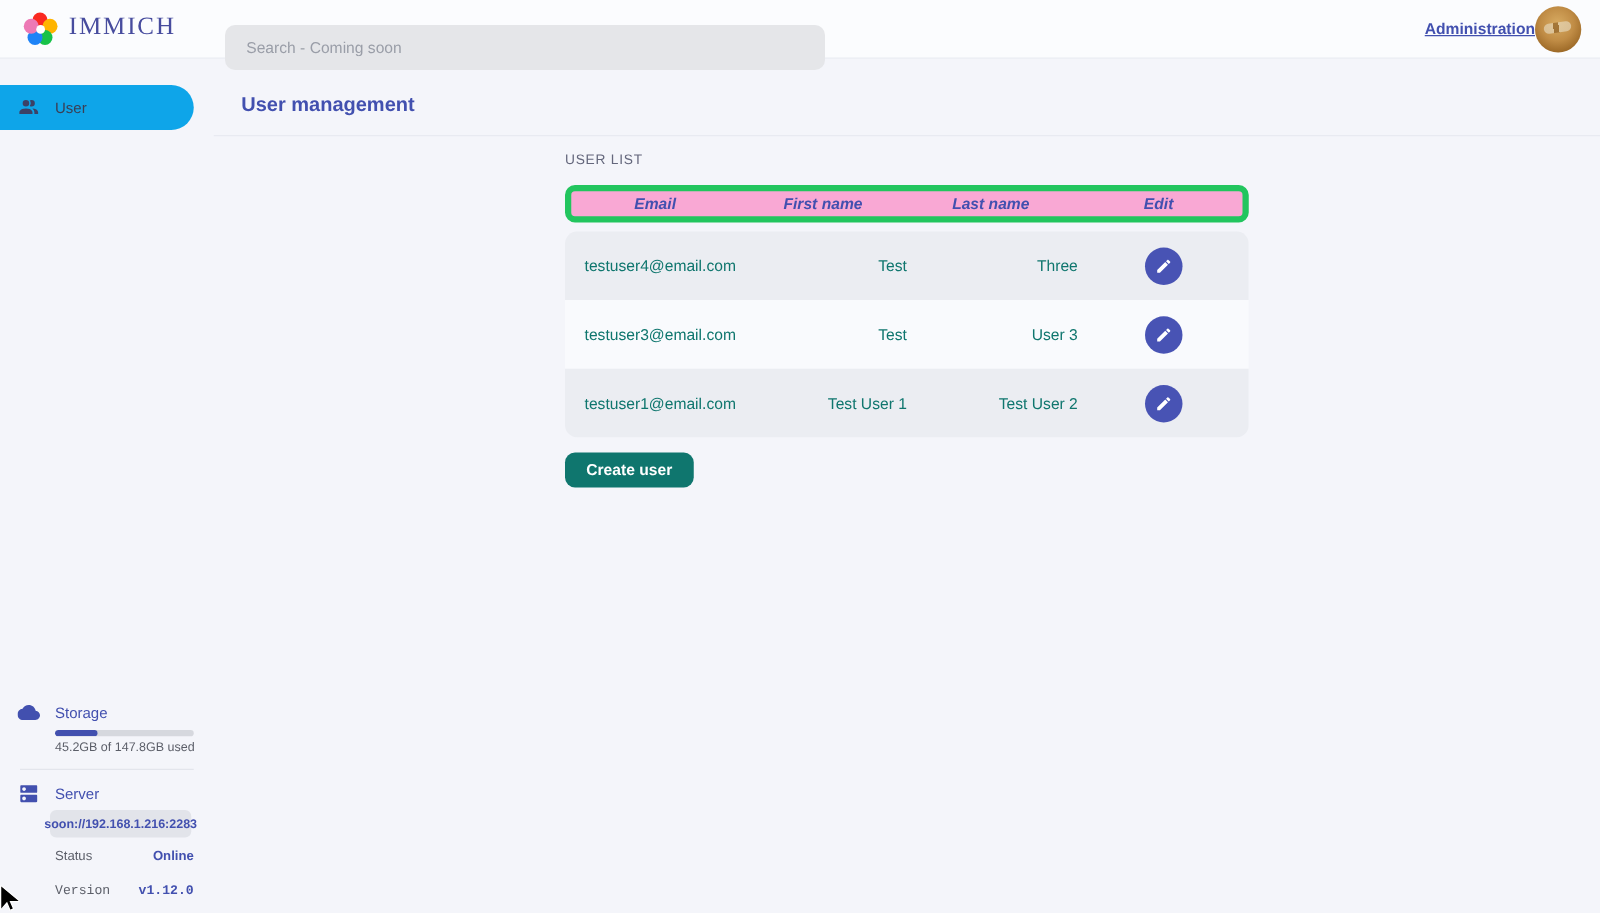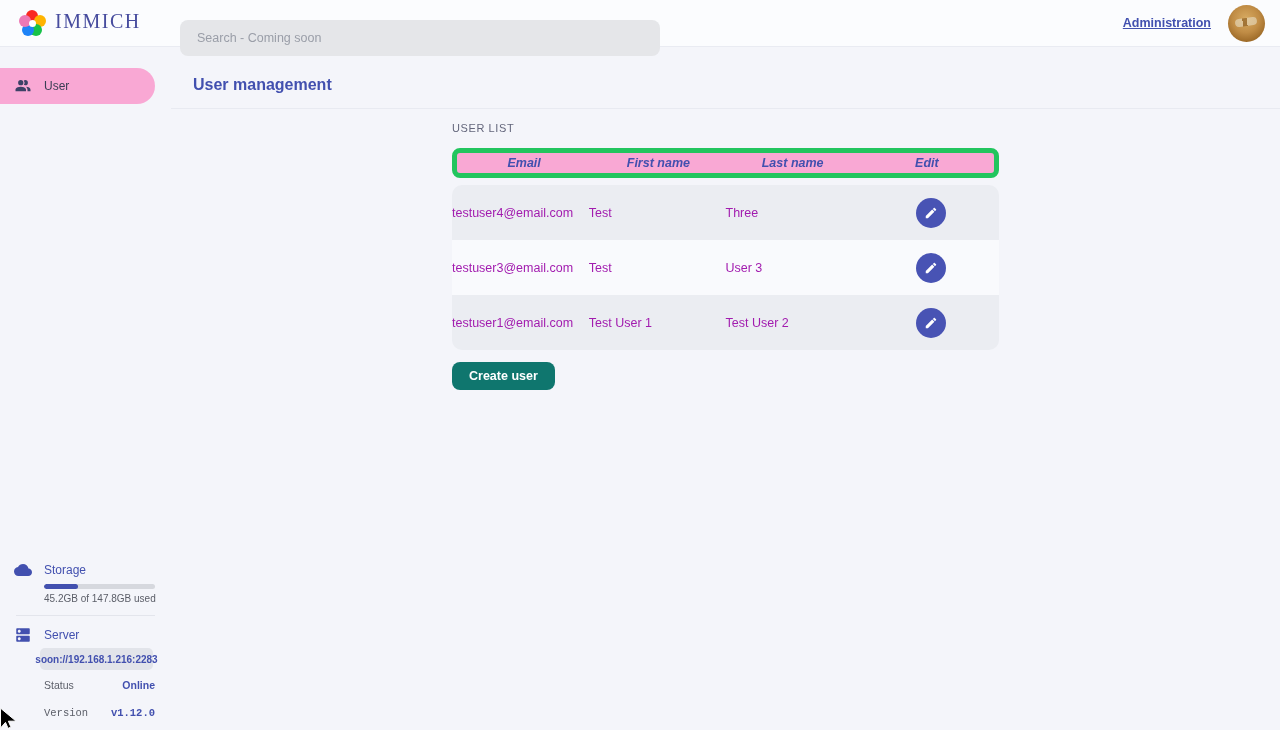--- a/index.html
+++ b/index.html
@@ -47,21 +47,20 @@
     font-size: 12.5px;
     font-family: "Liberation Sans", sans-serif;
     color: #444;
     outline: none;
   }
   .search-input::placeholder { color: #9a9ea8; }
   .topbar-right {
     margin-left: auto;
     display: flex;
     align-items: center;
-    gap: 17px;
     padding-right: 15px;
   }
   .admin-link {
     color: #4250af;
     font-size: 12.5px;
     font-weight: 700;
     text-decoration: underline;
   }
   .avatar {
     width: 37px; height: 37px;
@@ -81,21 +80,21 @@
     transform:rotate(-8deg);
   }
 
   
   .layout { display:flex; height:683px; }
   .sidebar { width:171px; flex-shrink:0; position:relative; }
 
   .nav-item {
     margin-top: 21px;
     width: 155px; height: 36px;
-    background: #f9a8d4;
+    background: #0ea5e9;
     border-radius: 0 18px 18px 0;
     display: flex;
     align-items: center;
     padding-left: 14px;
     gap: 12px;
     cursor: pointer;
   }
   .nav-item .icon { width:18px; height:18px; color:#3c4166; display:flex; }
   .nav-label { font-size:12px; font-weight:500; color:#3a3e54; }
 
@@ -155,21 +154,21 @@
   .th { text-align:center; font-size:12.5px; font-weight:600; color:#4250af; }
   .table-rows { margin-top:7px; border-radius:10px; overflow:hidden; }
   .tr {
     height:55px;
     display:grid;
     grid-template-columns:repeat(4,1fr);
     align-items:center;
   }
   .tr:nth-child(odd)  { background:#ebedf2; }
   .tr:nth-child(even) { background:#f9fafd; }
-  .td { text-align:left; font-size:12.5px; color:#a21caf; }
+  .td { text-align:right; font-size:12.5px; color:#0f766e; }
   .edit-btn {
     width:30px; height:30px;
     border-radius:50%;
     background:#4853b4;
     border:none;
     display:flex; align-items:center; justify-content:center;
     margin:0 auto;
     cursor:pointer;
   }
   .edit-btn svg { width:14px; height:14px; fill:#ffffff; }

